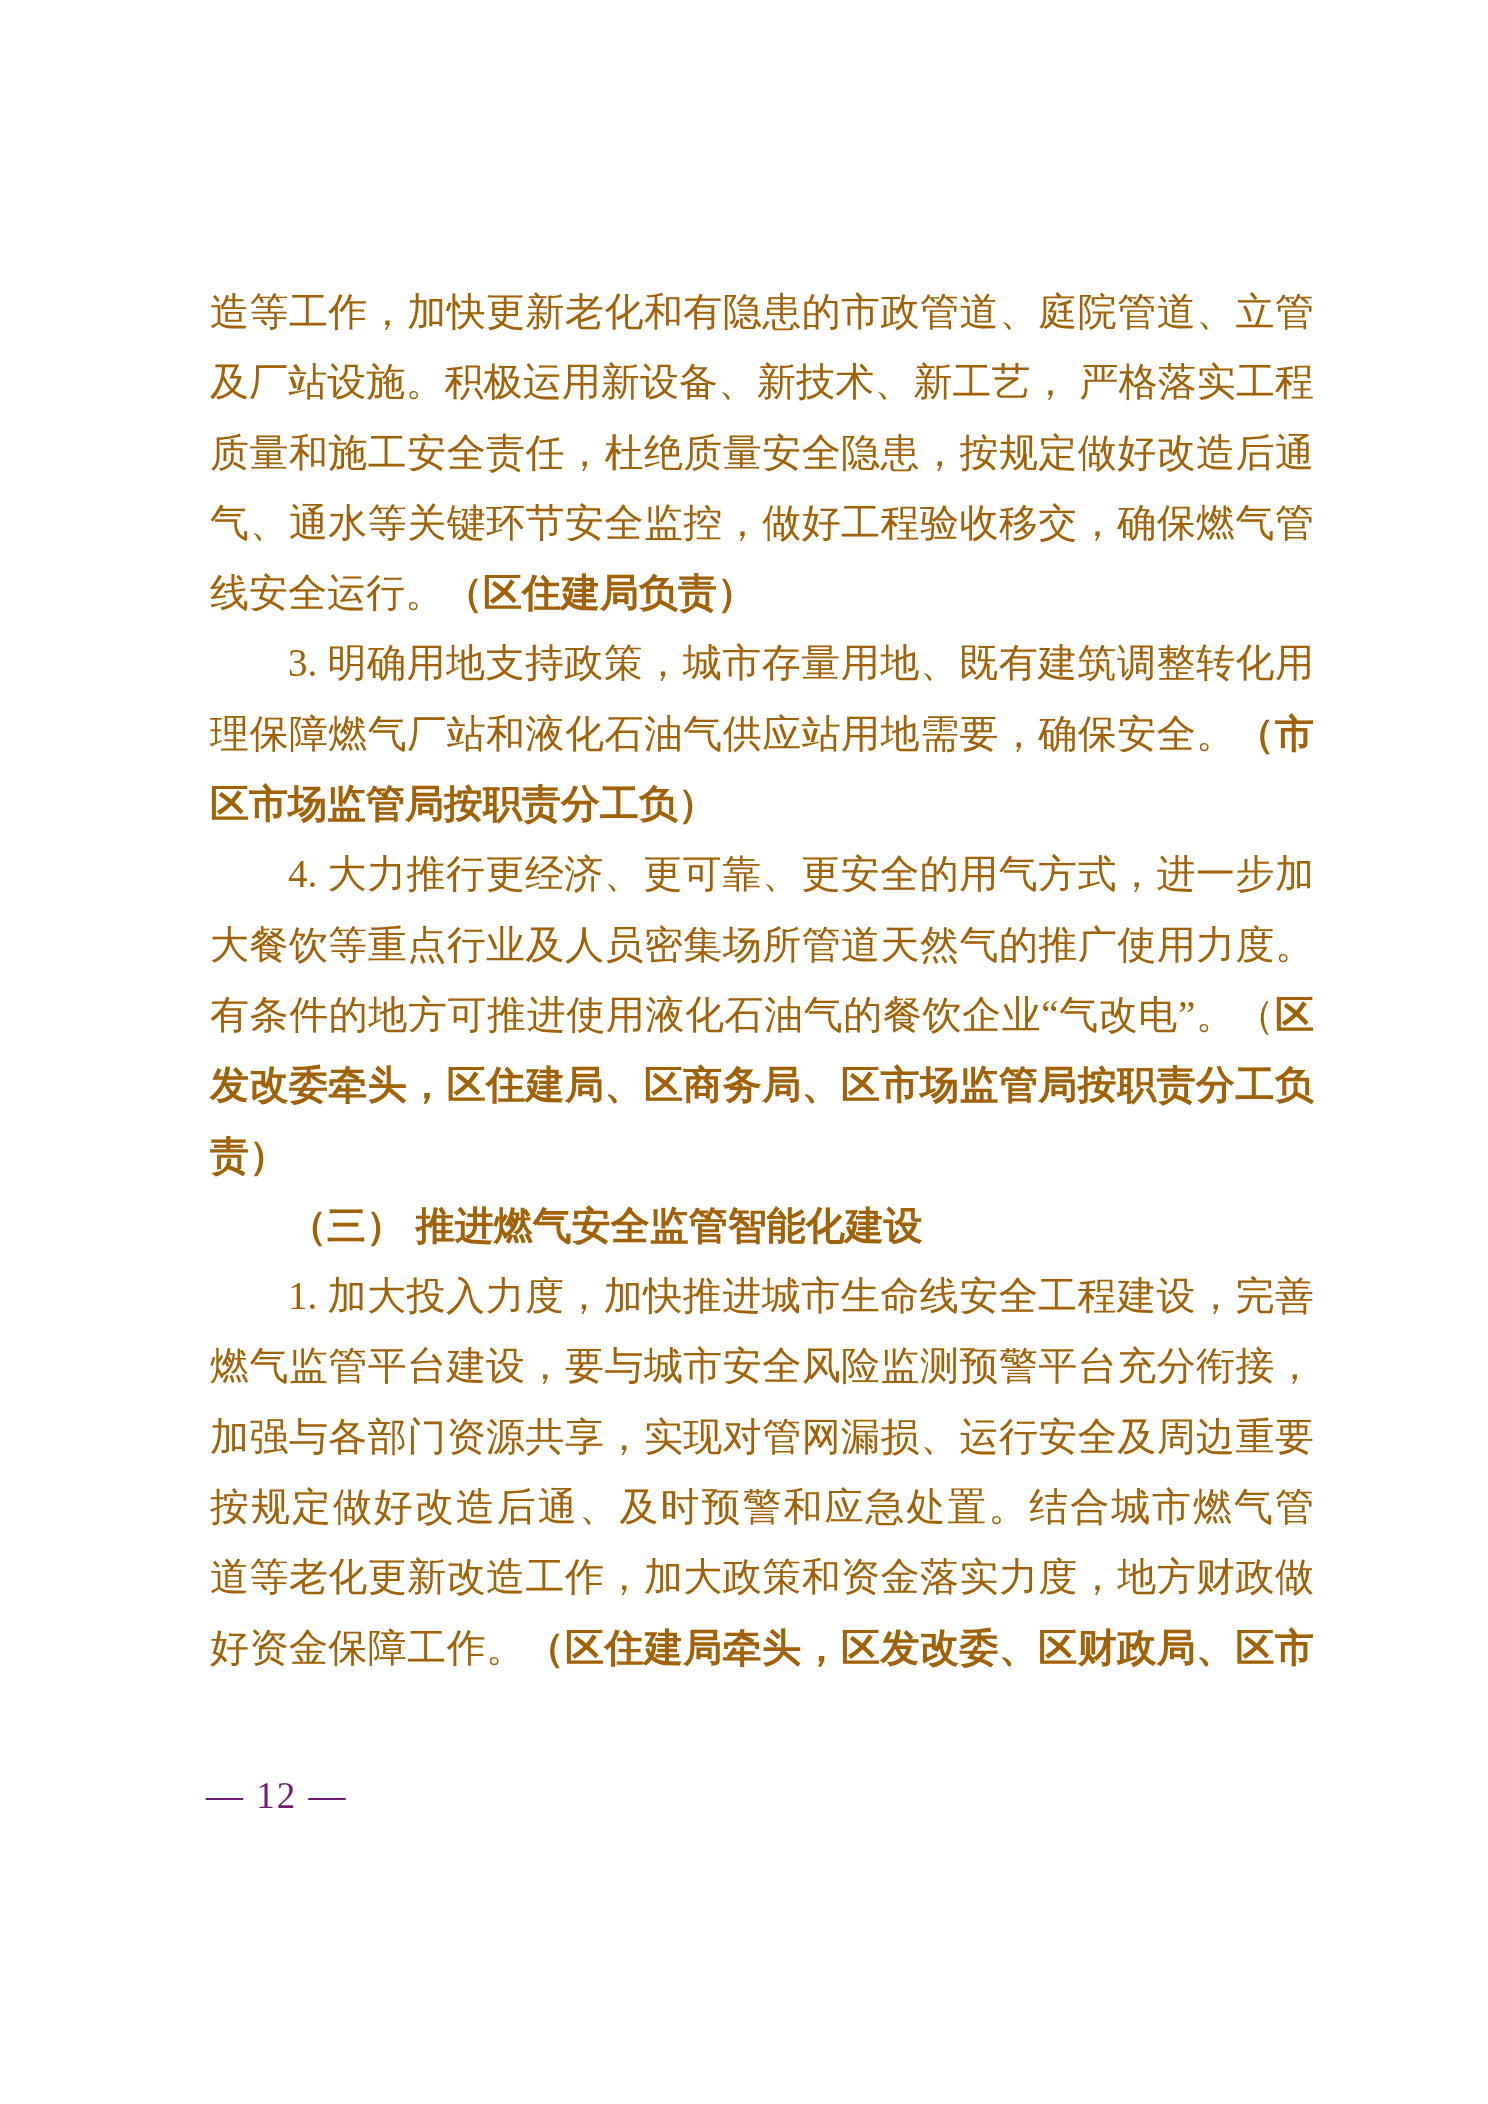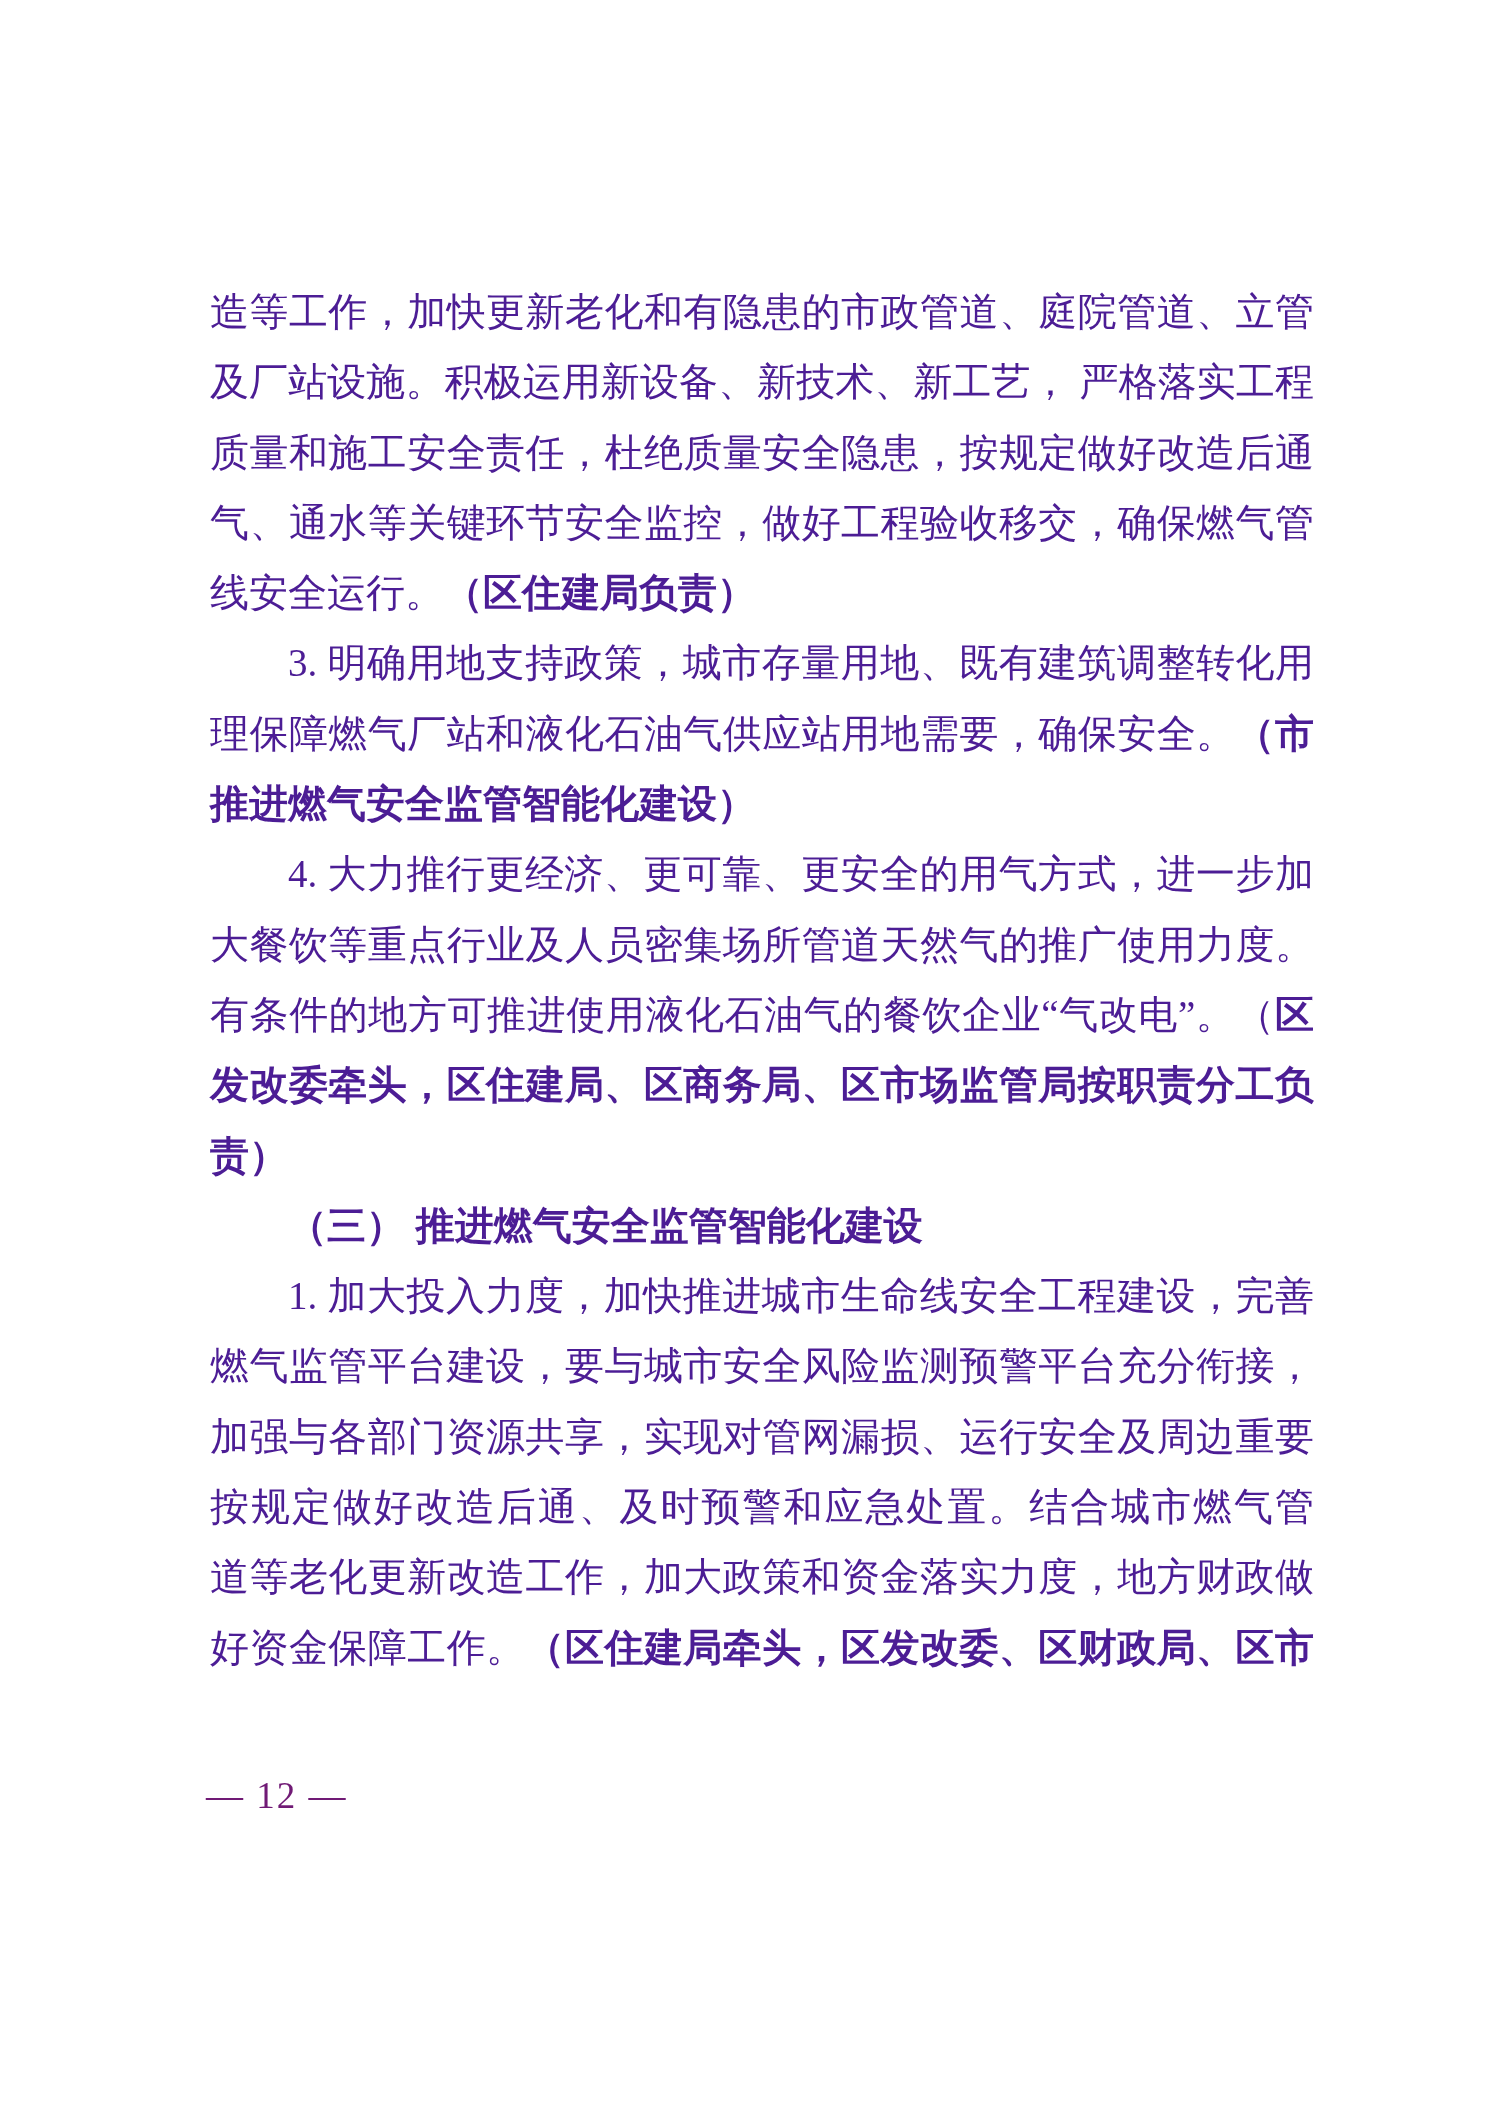--- a/index.html
+++ b/index.html
@@ -14,21 +14,21 @@
     background: #ffffff;
     overflow: hidden;
   }
   .body-text {
     position: absolute;
     left: 210px;
     top: 277px;
     width: 1104px;
     font-family: "Liberation Serif", "DejaVu Serif", serif;
     font-size: 39px;
-    color: #4c1d95;
+    color: #a16207;
   }
   .line {
     height: 70.3px;
     line-height: 70.3px;
     word-break: break-all;
     white-space: nowrap;
   }
   .line.fill {
     white-space: normal;
     text-align: justify;
@@ -62,21 +62,21 @@
 
 <div class="page">
   <div class="body-text">
       <div class="line fill"><span class="seg-regular">造等工作，加快更新老化和有隐患的市政管道、庭院管道、立管</span></div>
       <div class="line fill"><span class="seg-regular">及厂站设施。积极运用新设备、新技术、新工艺， 严格落实工程</span></div>
       <div class="line fill"><span class="seg-regular">质量和施工安全责任，杜绝质量安全隐患，按规定做好改造后通</span></div>
       <div class="line fill"><span class="seg-regular">气、通水等关键环节安全监控，做好工程验收移交，确保燃气管</span></div>
       <div class="line"><span class="seg-regular">线安全运行。</span><span class="seg-bold">（区住建局负责）</span></div>
       <div class="line fill indent"><span class="seg-regular">3. 明确用地支持政策，城市存量用地、既有建筑调整转化用</span></div>
       <div class="line fill"><span class="seg-regular">理保障燃气厂站和液化石油气供应站用地需要，确保安全。</span><span class="seg-bold">（市</span></div>
-      <div class="line"><span class="seg-bold">推进燃气安全监管智能化建设）</span></div>
+      <div class="line"><span class="seg-bold">区市场监管局按职责分工负）</span></div>
       <div class="line fill indent"><span class="seg-regular">4. 大力推行更经济、更可靠、更安全的用气方式，进一步加</span></div>
       <div class="line fill"><span class="seg-regular">大餐饮等重点行业及人员密集场所管道天然气的推广使用力度。</span></div>
       <div class="line fill"><span class="seg-regular">有条件的地方可推进使用液化石油气的餐饮企业“气改电”。（</span><span class="seg-bold">区</span></div>
       <div class="line fill"><span class="seg-bold">发改委牵头，区住建局、区商务局、区市场监管局按职责分工负</span></div>
       <div class="line"><span class="seg-bold">责）</span></div>
       <div class="line indent"><span class="seg-bold">（三） 推进燃气安全监管智能化建设</span></div>
       <div class="line fill indent"><span class="seg-regular">1. 加大投入力度，加快推进城市生命线安全工程建设，完善</span></div>
       <div class="line fill"><span class="seg-regular">燃气监管平台建设，要与城市安全风险监测预警平台充分衔接，</span></div>
       <div class="line fill"><span class="seg-regular">加强与各部门资源共享，实现对管网漏损、运行安全及周边重要</span></div>
       <div class="line fill"><span class="seg-regular">按规定做好改造后通、及时预警和应急处置。结合城市燃气管</span></div>

